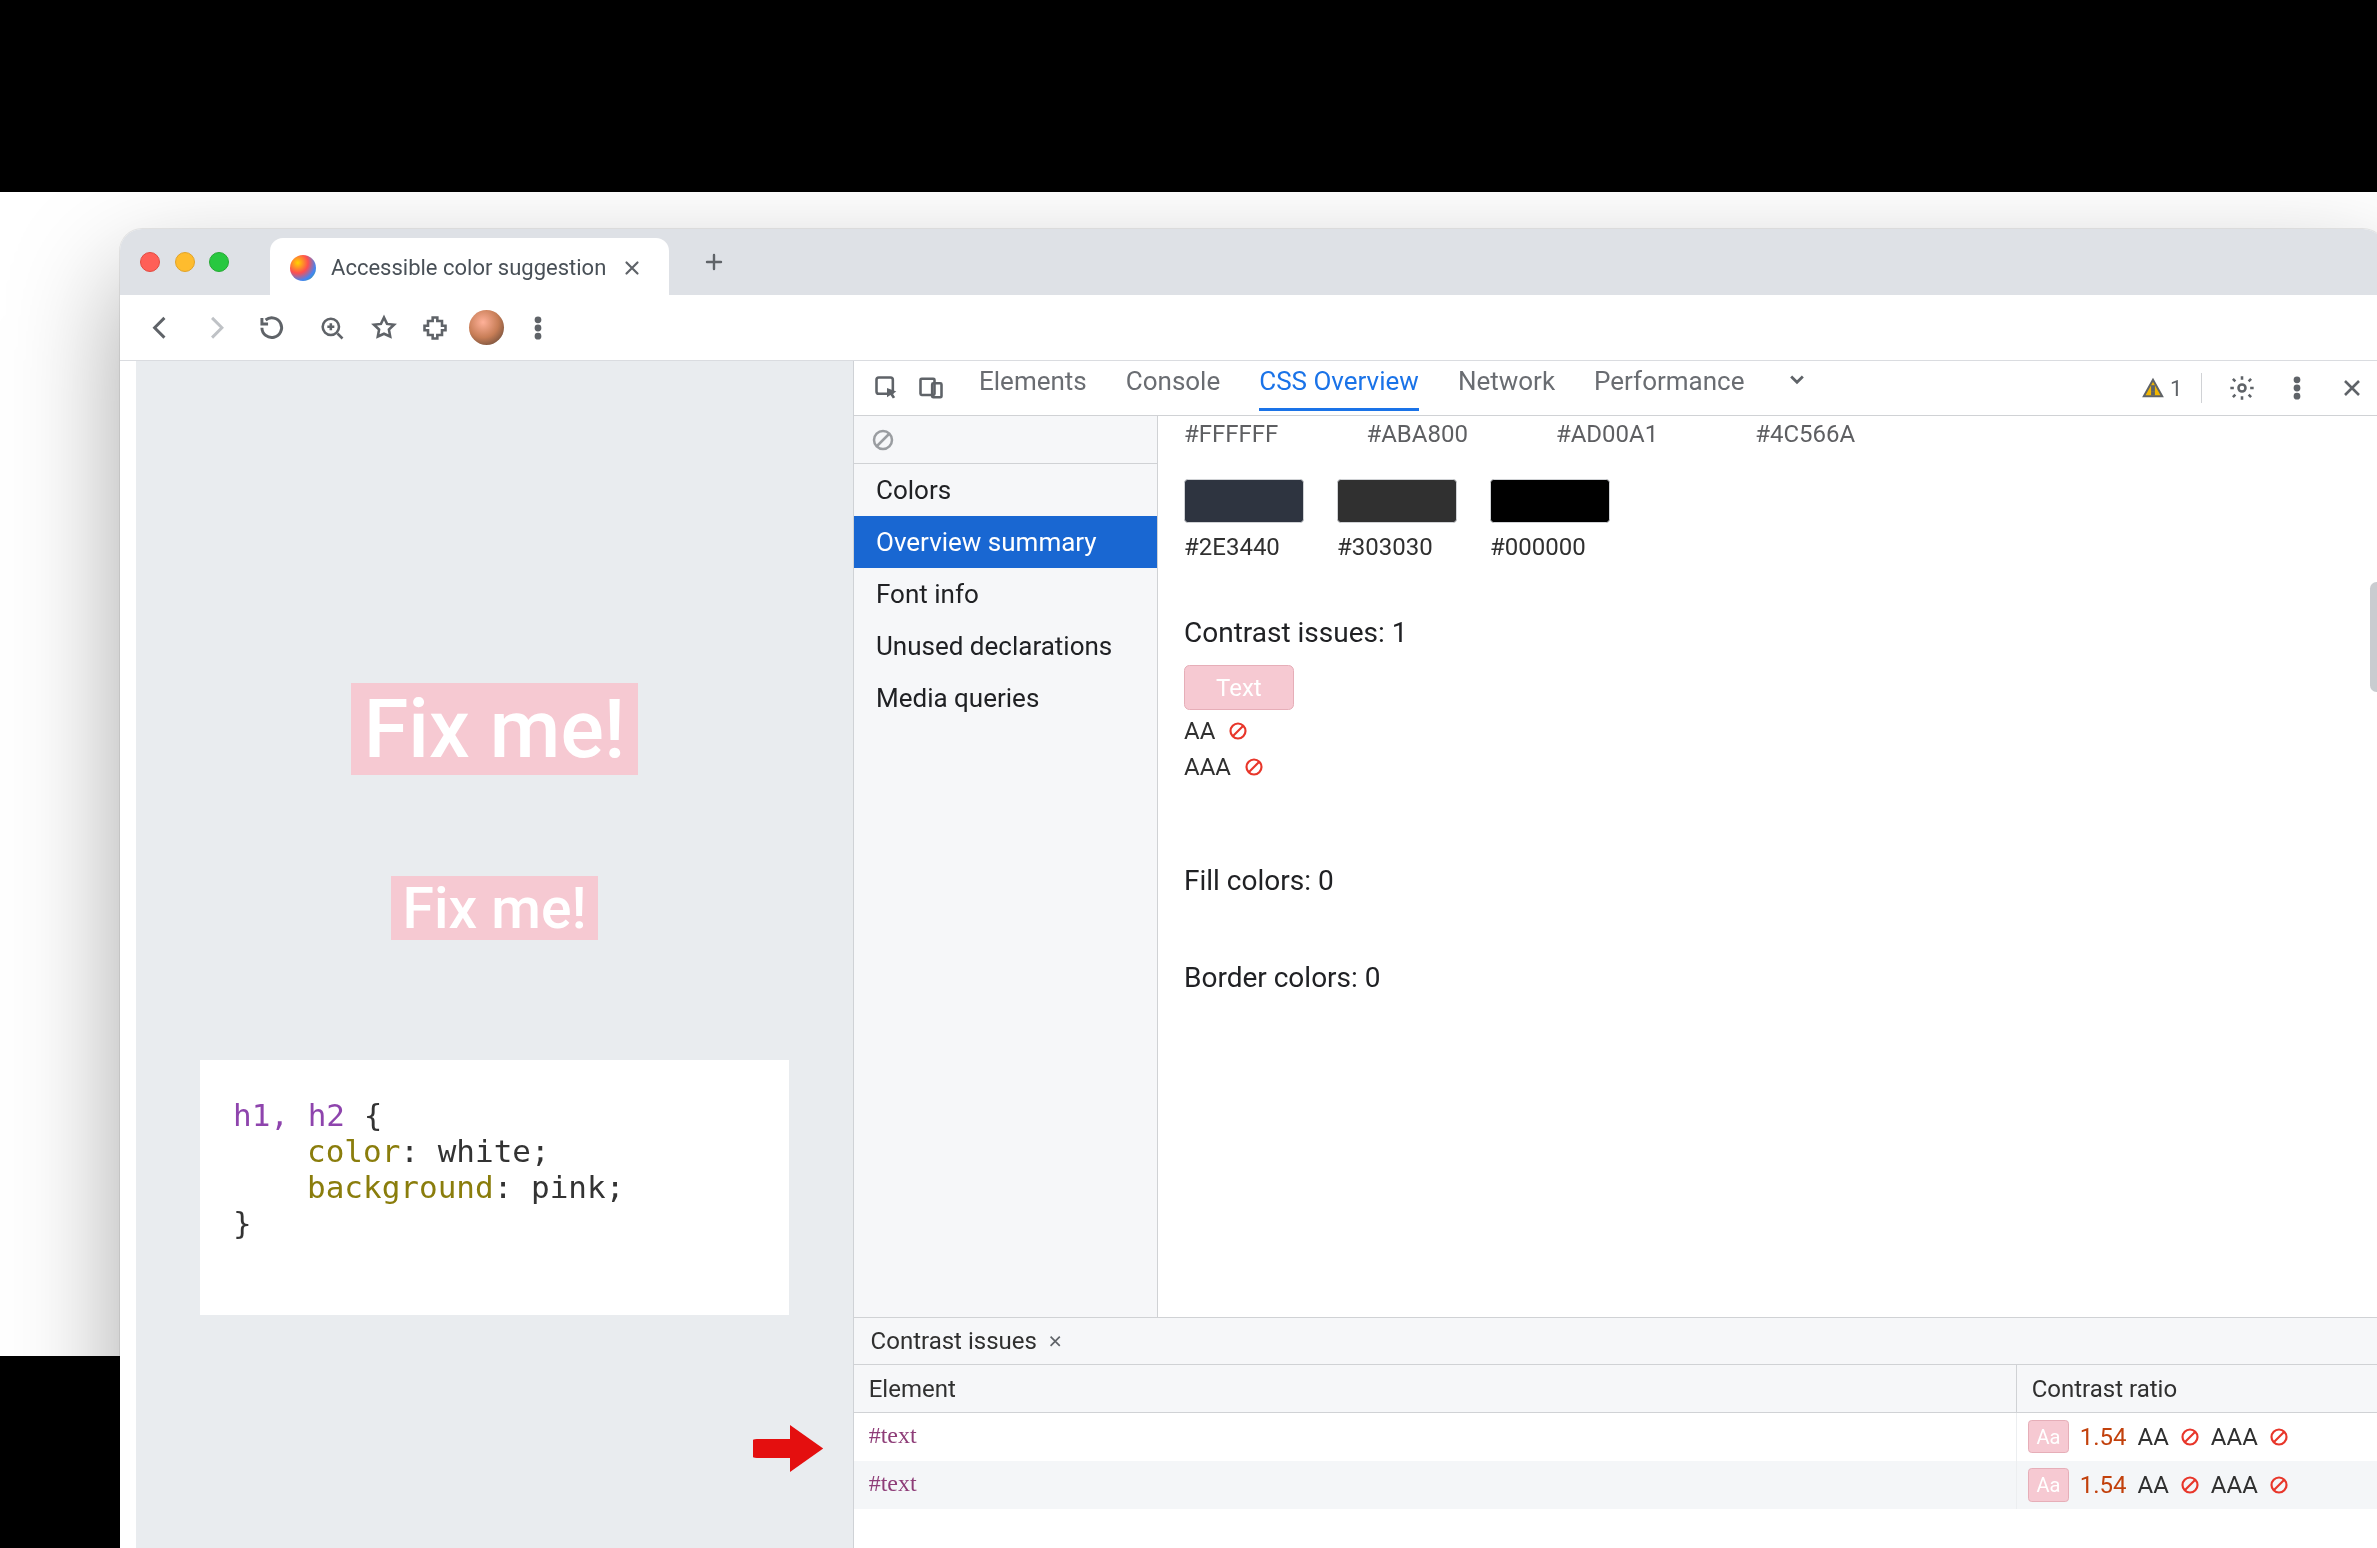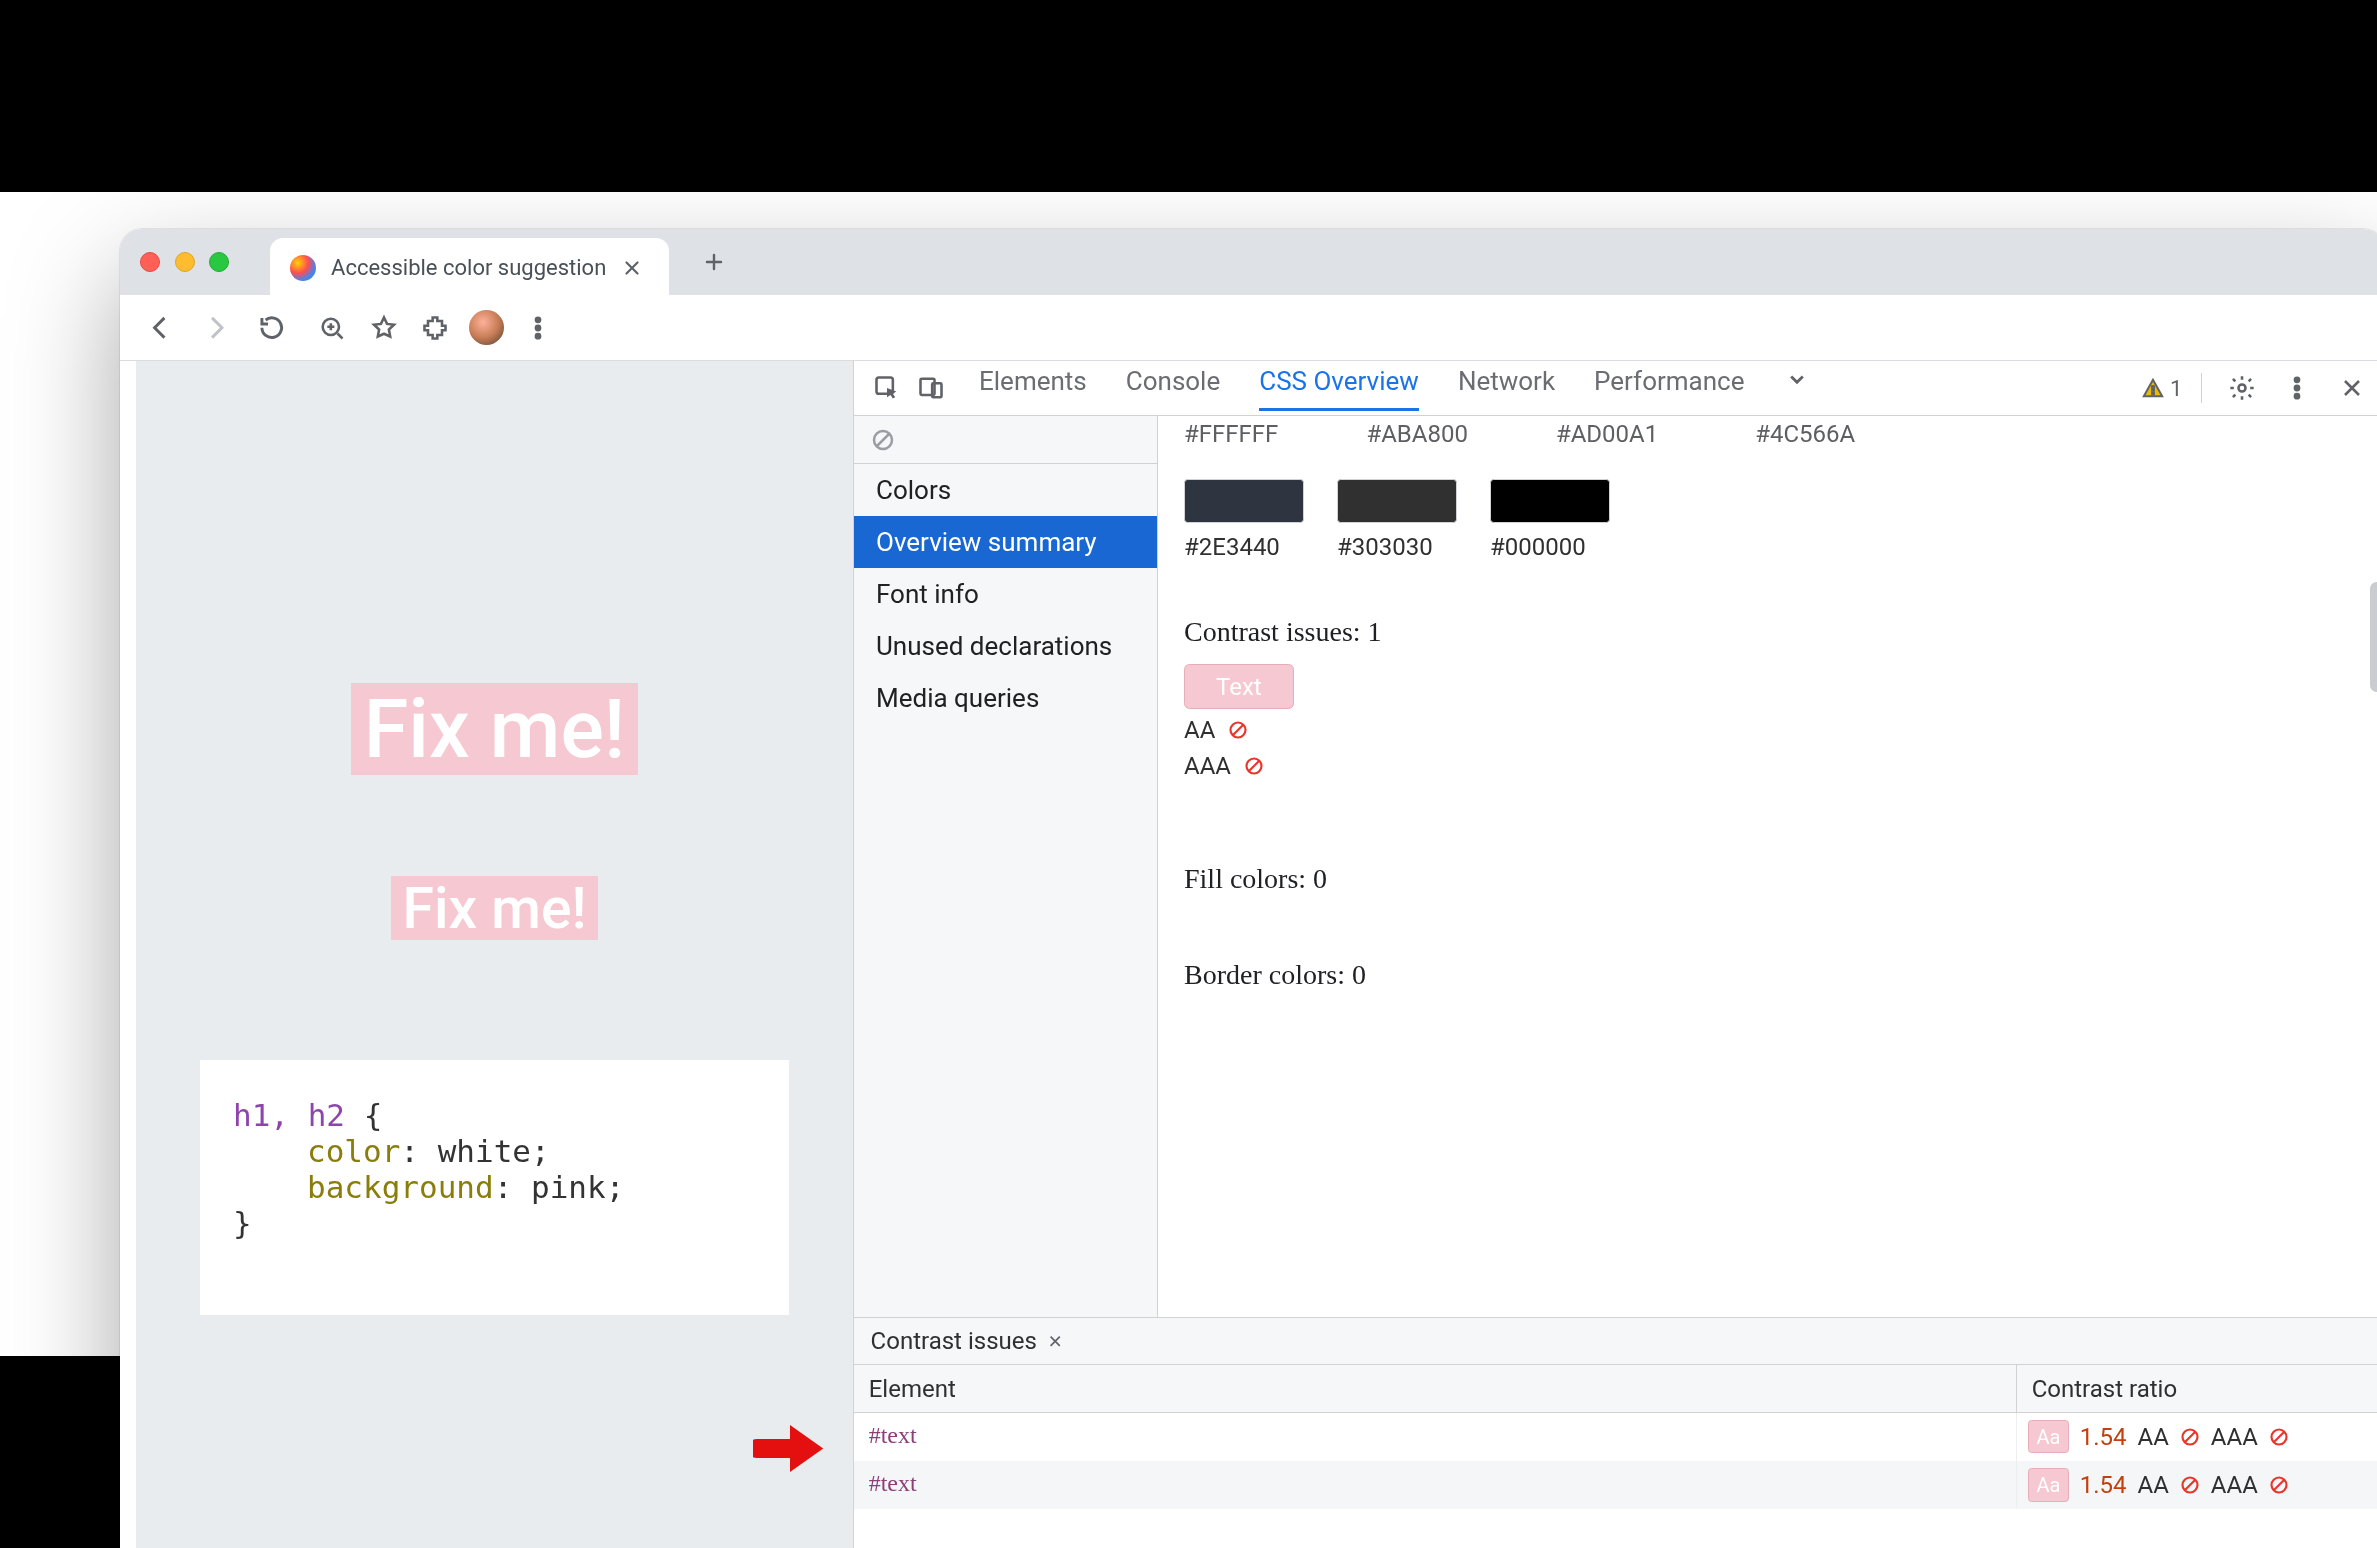--- a/index.html
+++ b/index.html
@@ -165,21 +165,21 @@
   .dt-side .nosym svg{width:24px;height:24px;stroke:#9a9da1;fill:none;stroke-width:2.5;}
   .side-item { padding:11px 22px; font-size:26px; color:#202124; }
   .side-item.active { background:#1967d2; color:#fff; }
   .dt-main {
     flex:1; overflow:auto; position:relative; padding: 0 26px;
   }
   .swatch-row { display:flex; gap:33px; padding-top:3.7px; }
   .swatch-col { display:flex; flex-direction:column; gap:9.2px; font-size:24px; color:#303030; }
   .swatch { width:120px; height:44px; border-radius:3.7px; border:0.9px solid #d0d2d5; }
   .hexcut { color:#5e5f62; }
-  .section-h { font-size:28px; color:#202124; margin-top:55px;font-family:Liberation Serif, serif; }
+  .section-h { font-size:28px; color:#202124; margin-top:55px; }
   .cbadge {
     margin-top:16.6px;
     display:inline-block;
     background:#f6c9d2; color:#fff;
     padding:7.4px 31px; border:0.9px solid #e6aeb8; border-radius:5.5px;
     font-size:24px;
   }
   .aa-row { display:flex; gap:13px; align-items:center; font-size:24px; margin-top:7.4px; }
   .aa-row svg { width:22px; height:22px; }
   .scrollbar { position:absolute; right:1.8px; top:166px; width:13px; height:110px; background:#c9ccd0; border-radius:7.4px; }

